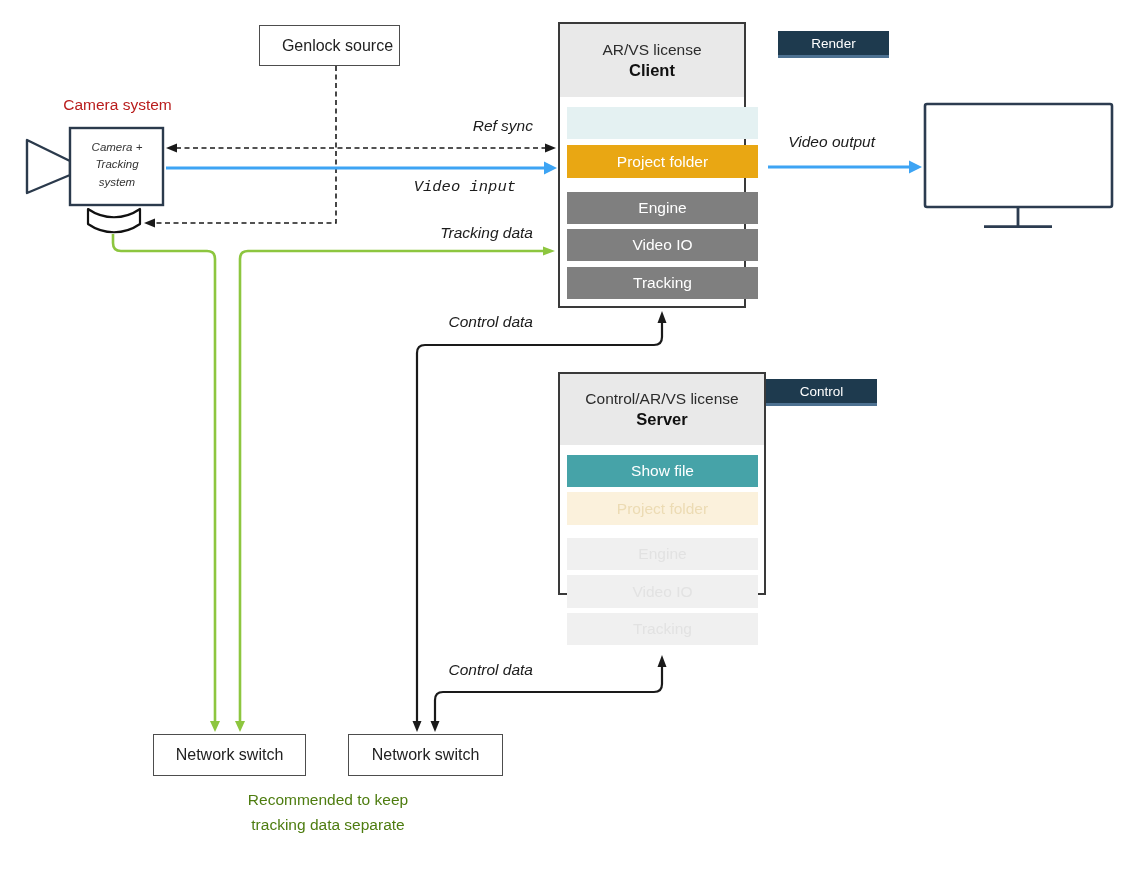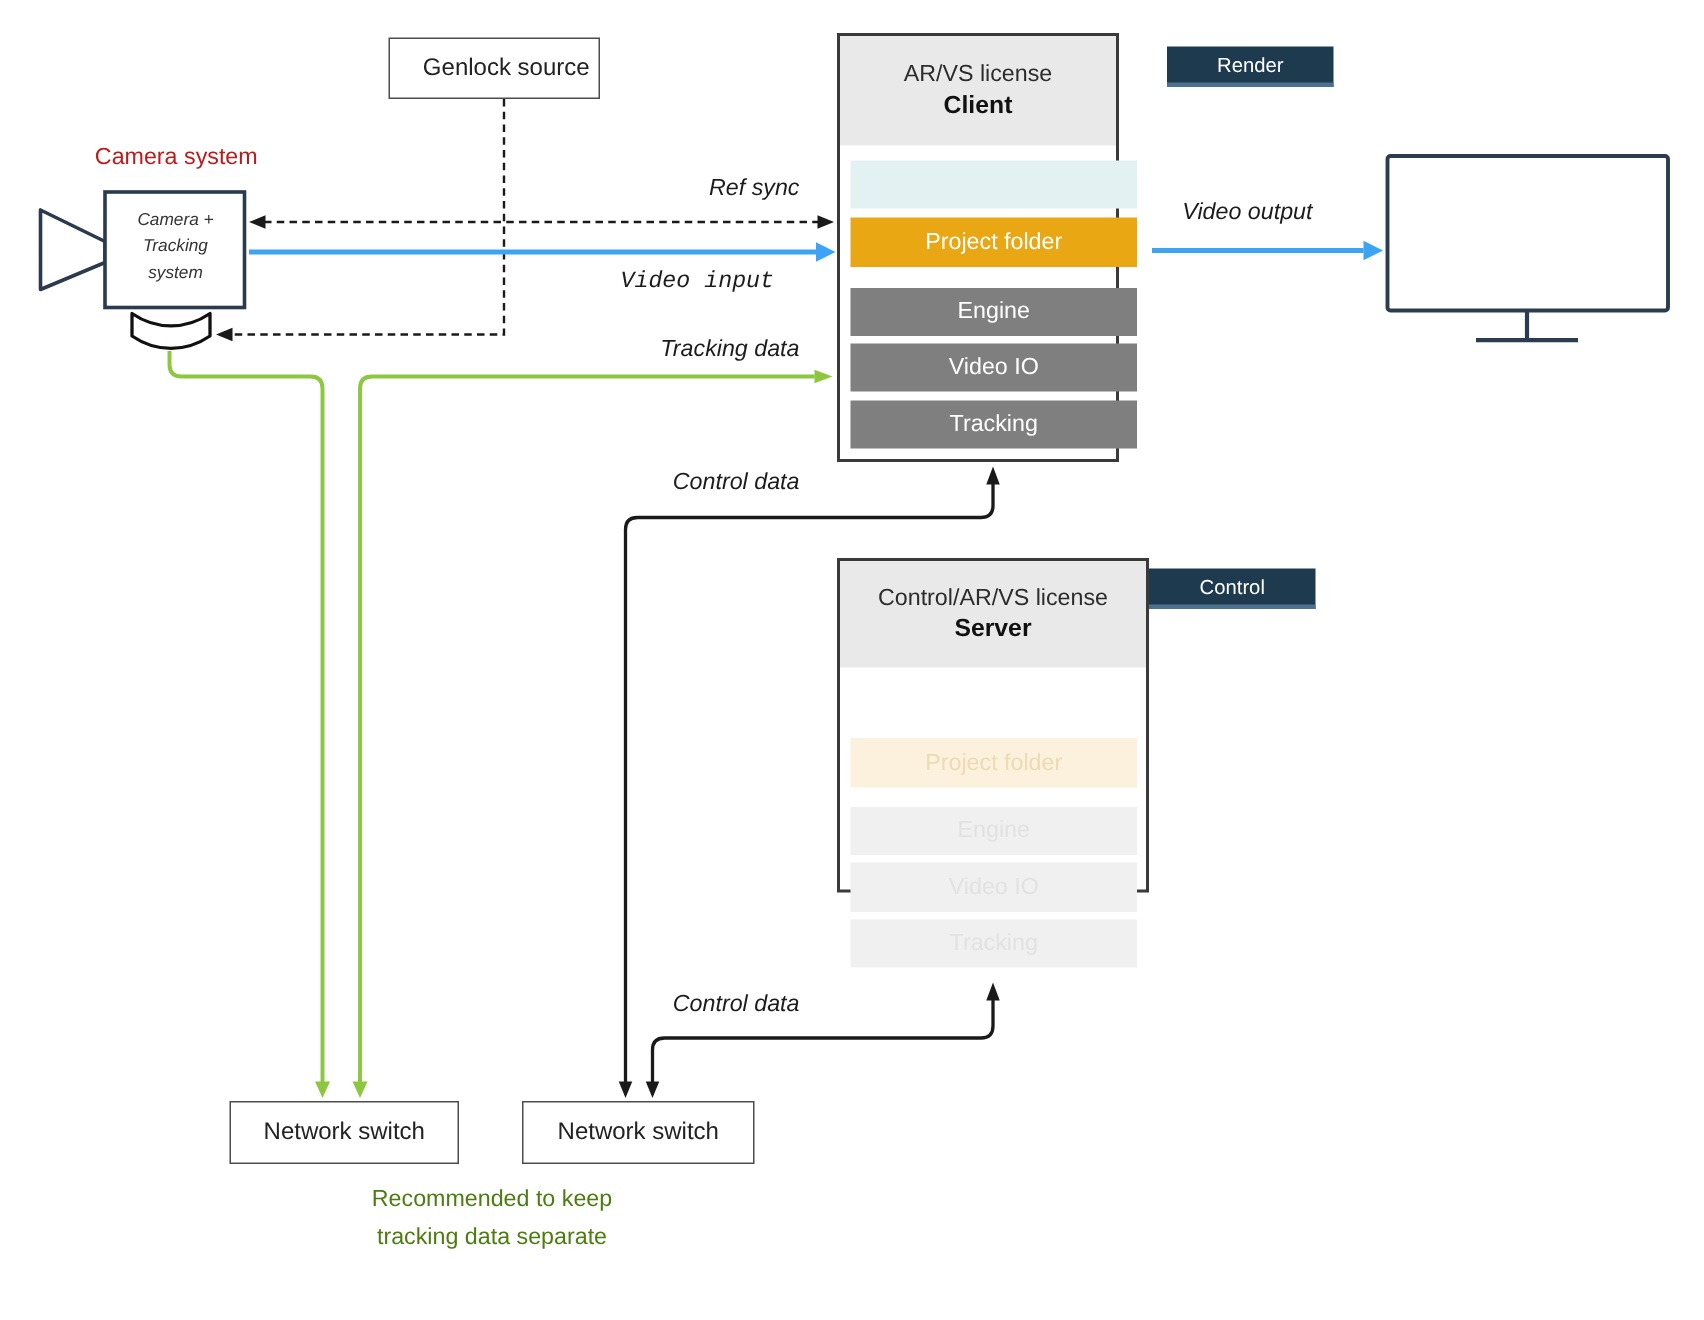--- a/index.html
+++ b/index.html
@@ -135,20 +135,21 @@
     <div class="bar white-text" style="top:243px;height:32px;background:#7f7f7f;">Tracking</div>
   </div>
 
   <div class="abs tag" style="left:766px;top:31px;width:111px;height:27px;margin-left:12px;">Render</div>
 
   <div class="abs bigbox" style="left:558px;top:372px;width:208px;height:223px;">
     <div class="hdr" style="height:71px;">
       <div class="t1">Control/AR/VS license</div>
       <div class="t2">Server</div>
     </div>
+    <div class="bar white-text" style="top:81px;height:32px;background:#46a3a8;">Show file</div>
     <div class="bar" style="top:118px;height:33px;background:#fbf1dc;color:#ecdbb3;">Project folder</div>
     <div class="bar" style="top:164px;height:32px;background:#f0f0f0;color:#e2e2e2;">Engine</div>
     <div class="bar" style="top:201px;height:33px;background:#f0f0f0;color:#e2e2e2;">Video IO</div>
     <div class="bar" style="top:239px;height:32px;background:#f0f0f0;color:#e2e2e2;">Tracking</div>
   </div>
 
   <div class="abs tag" style="left:766px;top:379px;width:111px;height:27px;">Control</div>
 
   <div class="abs plainbox" style="left:153px;top:734px;width:153px;height:42px;">
     <span>Network switch</span>

